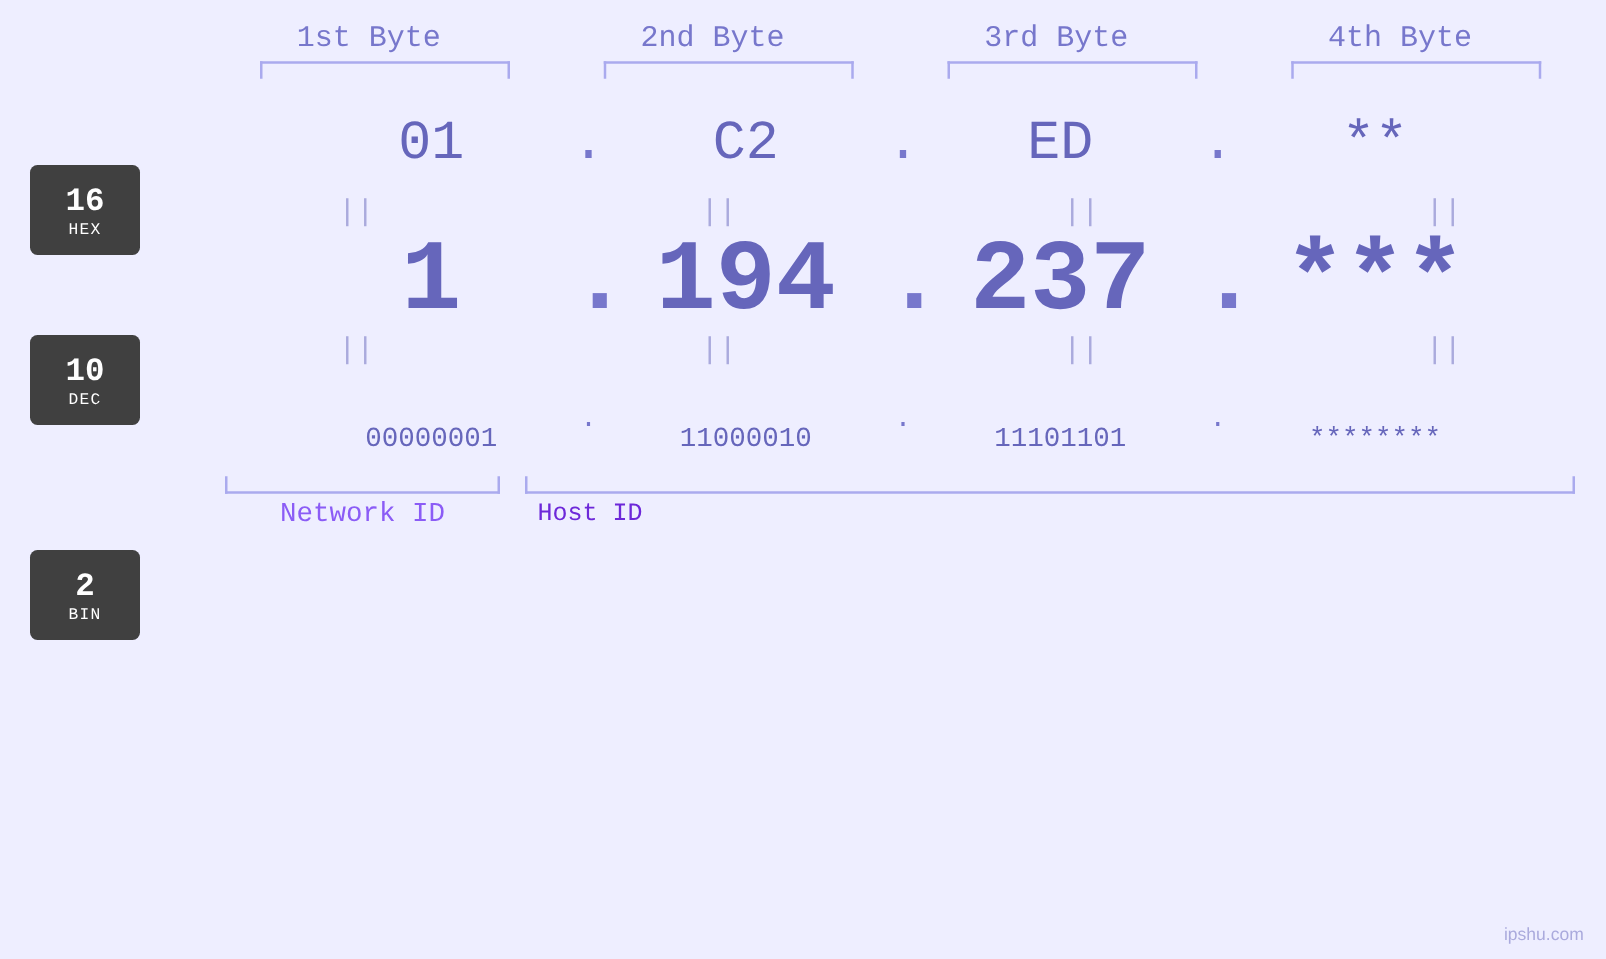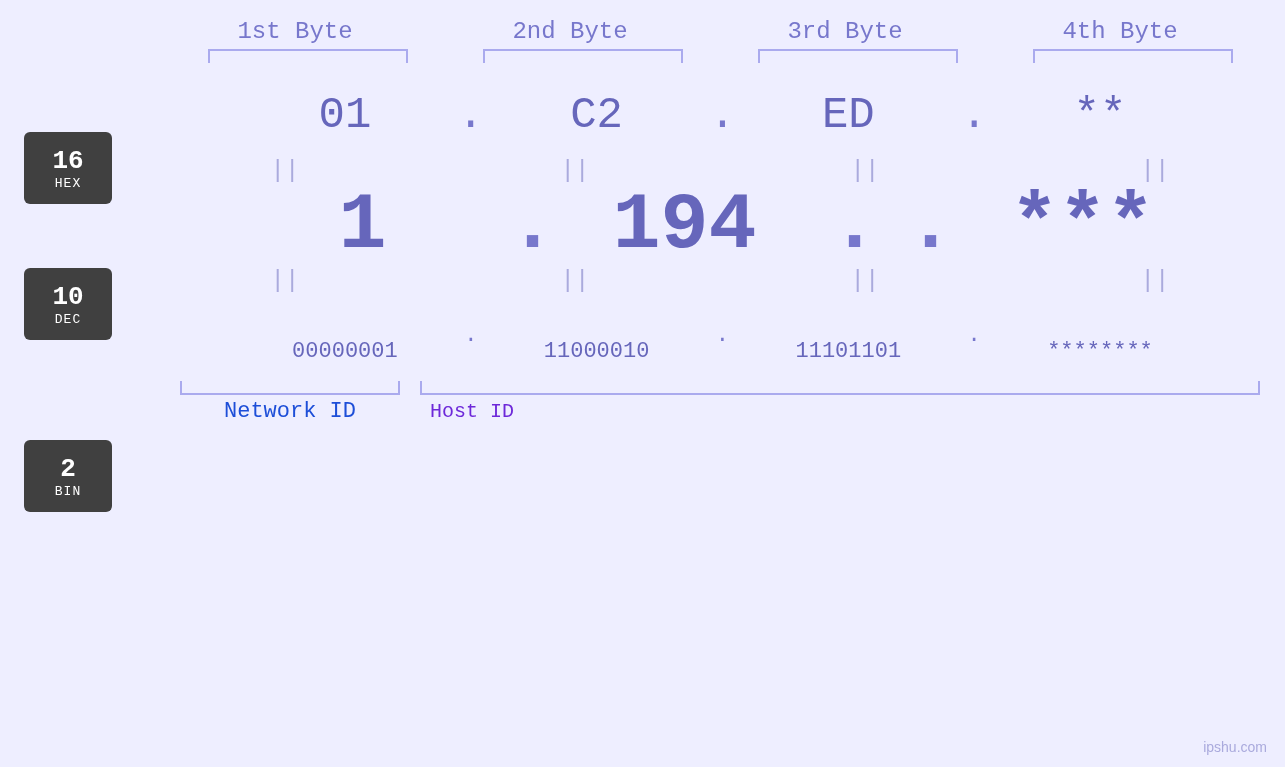--- a/index.html
+++ b/index.html
@@ -208,20 +208,21 @@
     <span class="base-num">10</span>
     <span class="base-name">DEC</span>
   </div>
 
   <div class="data-row dec-row">
     <div class="row-values">
       <div class="cell dec-val">1</div>
       <div class="separator dec-sep">.</div>
       <div class="cell dec-val">194</div>
       <div class="separator dec-sep">.</div>
+      <div class="cell dec-val">237</div>
       <div class="separator dec-sep">.</div>
       <div class="cell dec-val">***</div>
     </div>
   </div>
 
   <div class="equals-row" style="margin-left:155px;">
     <div class="equals-cell">||</div>
     <div class="equals-sep"></div>
     <div class="equals-cell">||</div>
     <div class="equals-sep"></div>
@@ -248,20 +249,20 @@
   </div>
 
   <div style="display:flex; margin-left:155px; width:1100px; margin-top:6px; justify-content:flex-start;">
 
     <div style="width:220px; height:14px; border:2px solid #aaaaee; border-top:none; margin-left:10px;"></div>
 
     <div style="width:840px; height:14px; border:2px solid #aaaaee; border-top:none; margin-left:20px;"></div>
   </div>
 
   <div style="display:flex; margin-left:155px; width:1100px; margin-top:4px; align-items:center;">
-    <div style="width:240px; text-align:center; color:#1d4ed8; font-size:22px;">Network ID</div>
+    <div style="width:240px; text-align:center; color:#8b5cf6; font-size:22px;">Network ID</div>
     <div style="width:840px; text-align:left; color:#6d28d9; font-size:20px; margin-left:20px;">Host ID</div>
   </div>
 
 
   <div class="watermark">ipshu.com</div>
 
 </div>
 
 </body></html>

